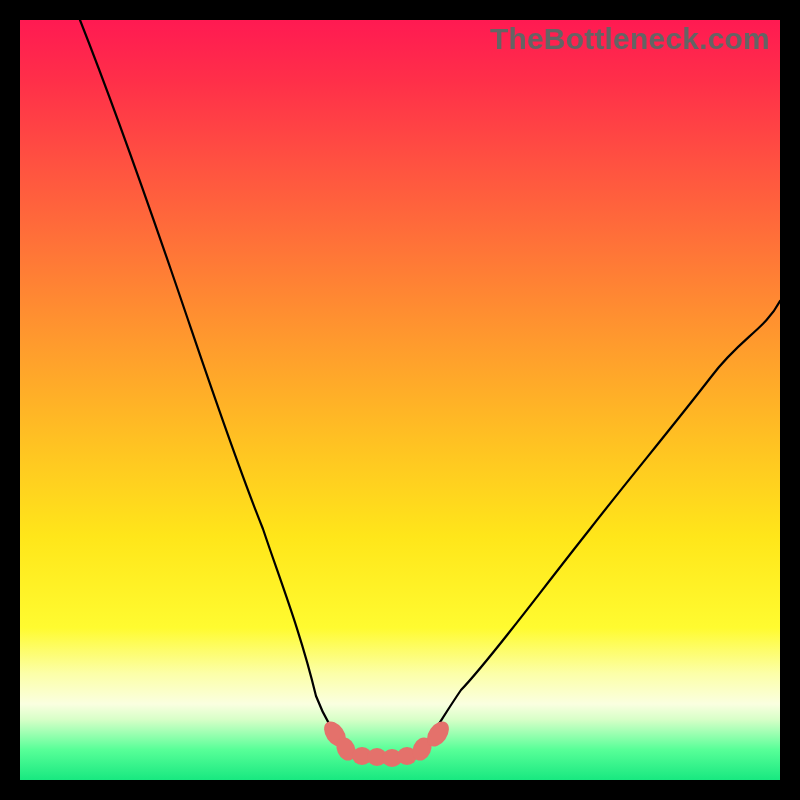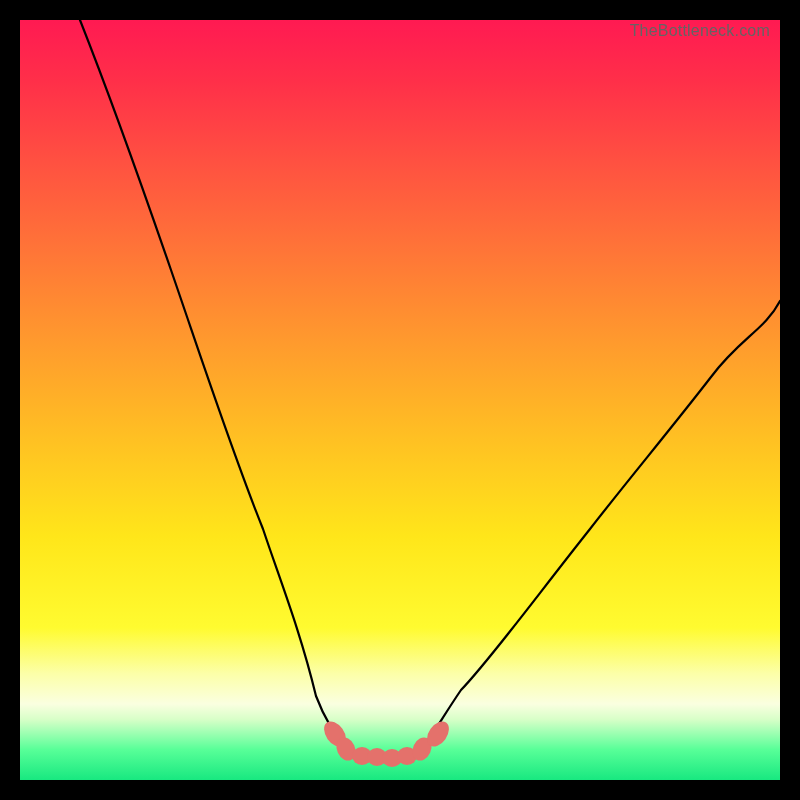--- a/index.html
+++ b/index.html
@@ -49,23 +49,23 @@
       #98ffb0 94%,
       #58ff98 96%,
       #18e880 100%
     );
   }
   .watermark {
     position: absolute;
     top: 2px;
     right: 10px;
     color: #646464;
-    font-size: 16px;
+    font-size: 30px;
     letter-spacing: 0.2px;
-    font-weight: 400;
+    font-weight: 700;
     z-index: 20;
     user-select: none;
   }
   svg.curves {
     position: absolute;
     left: 0;
     top: 0;
     width: 760px;
     height: 760px;
     z-index: 10;

